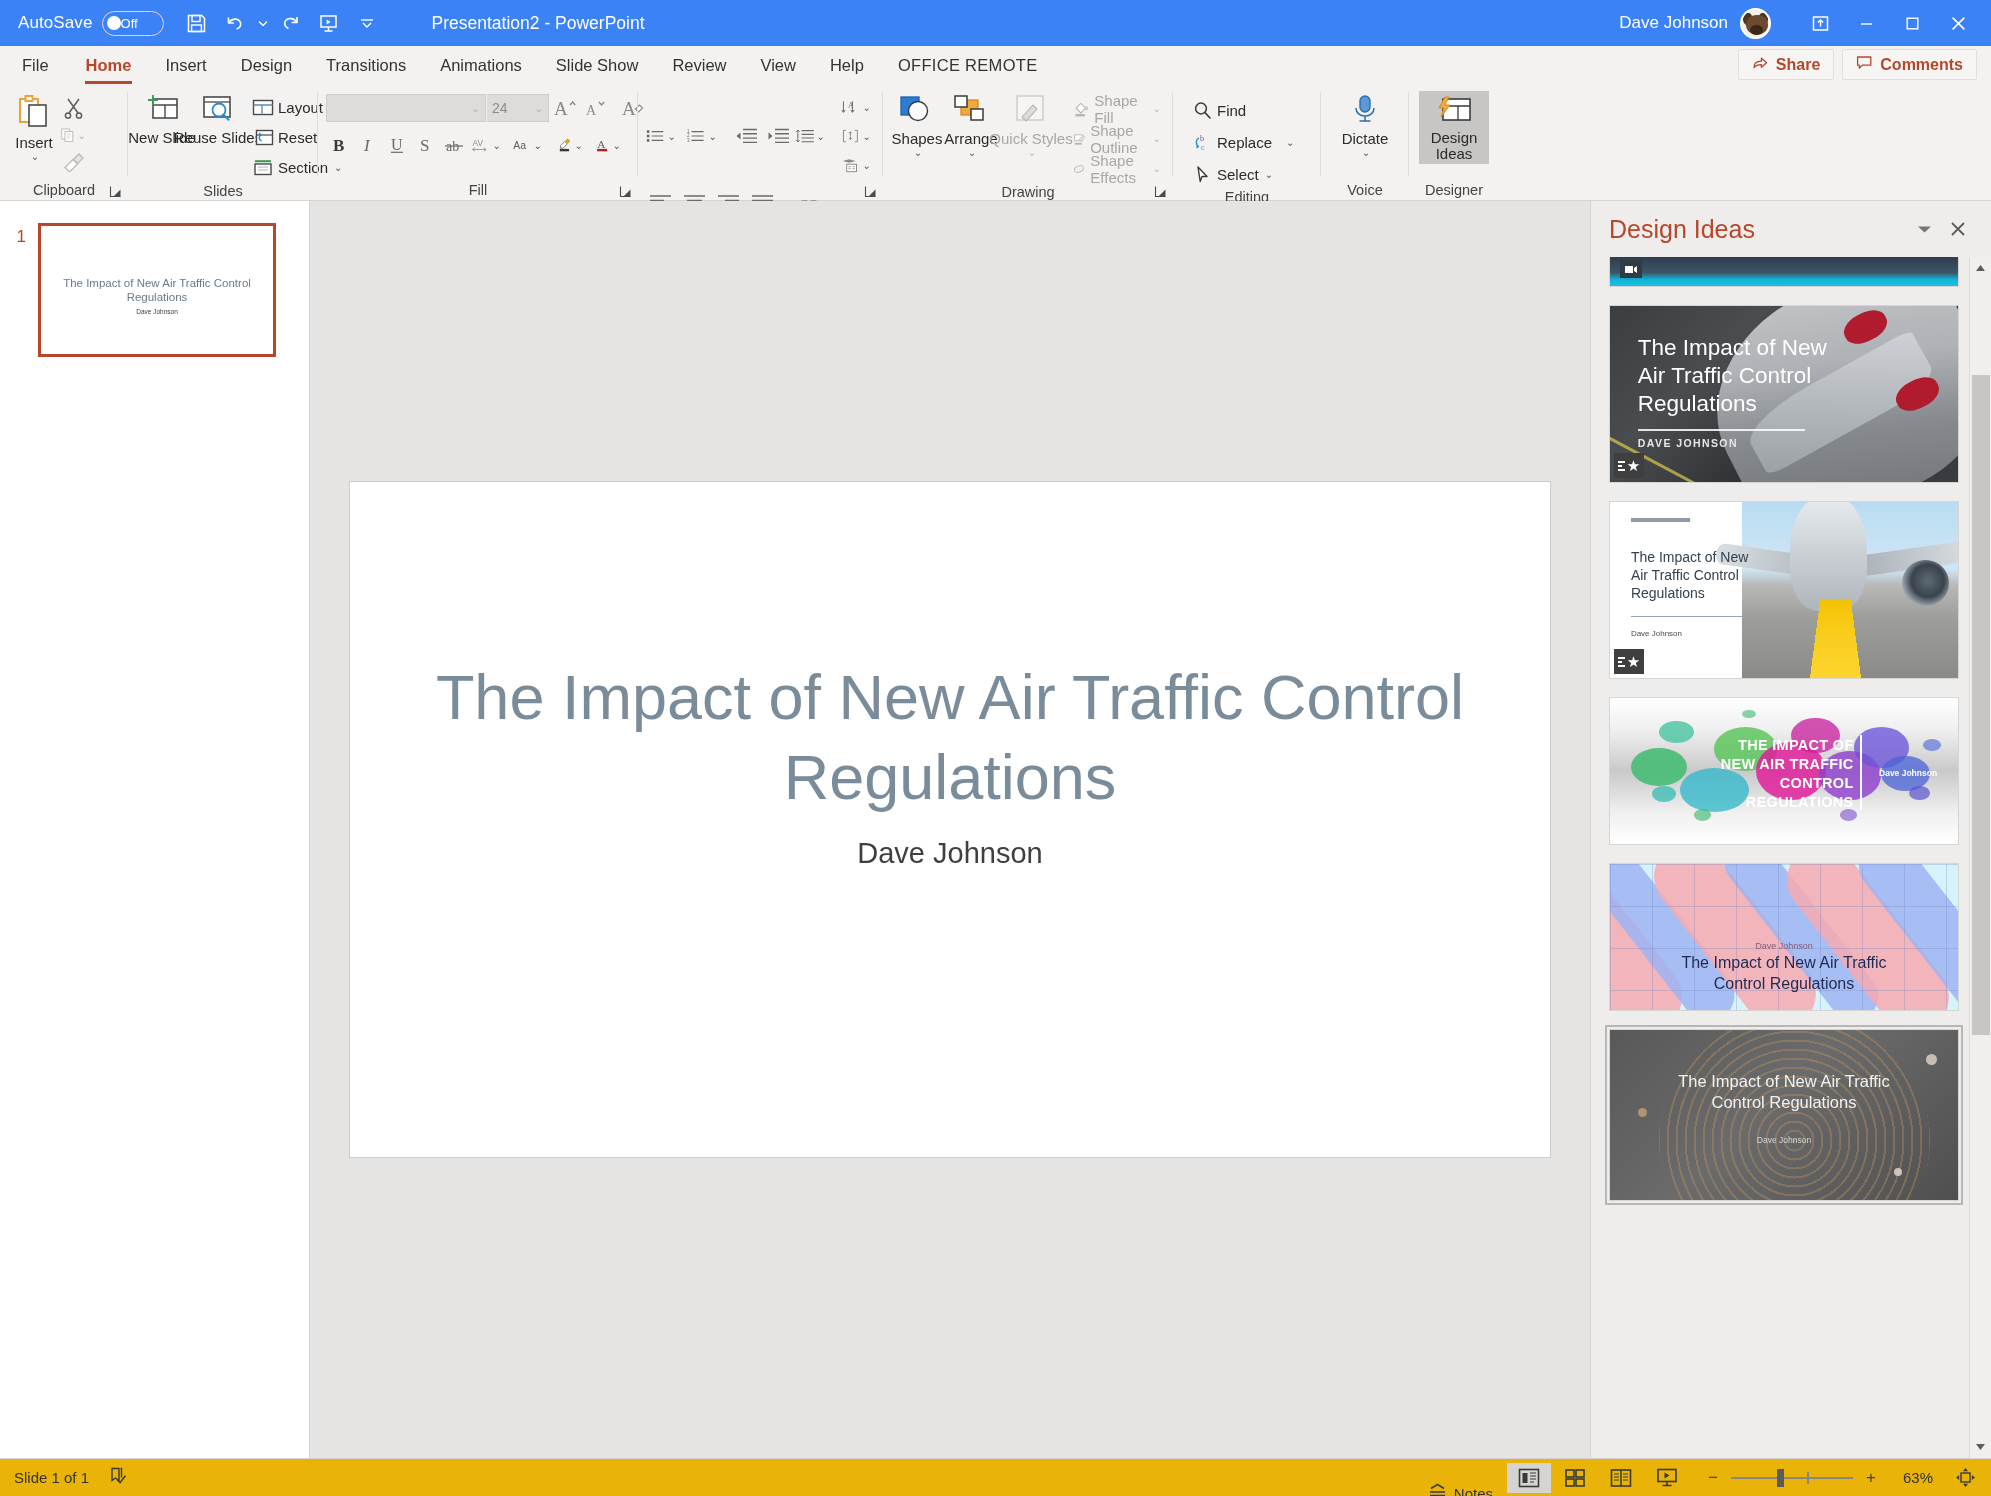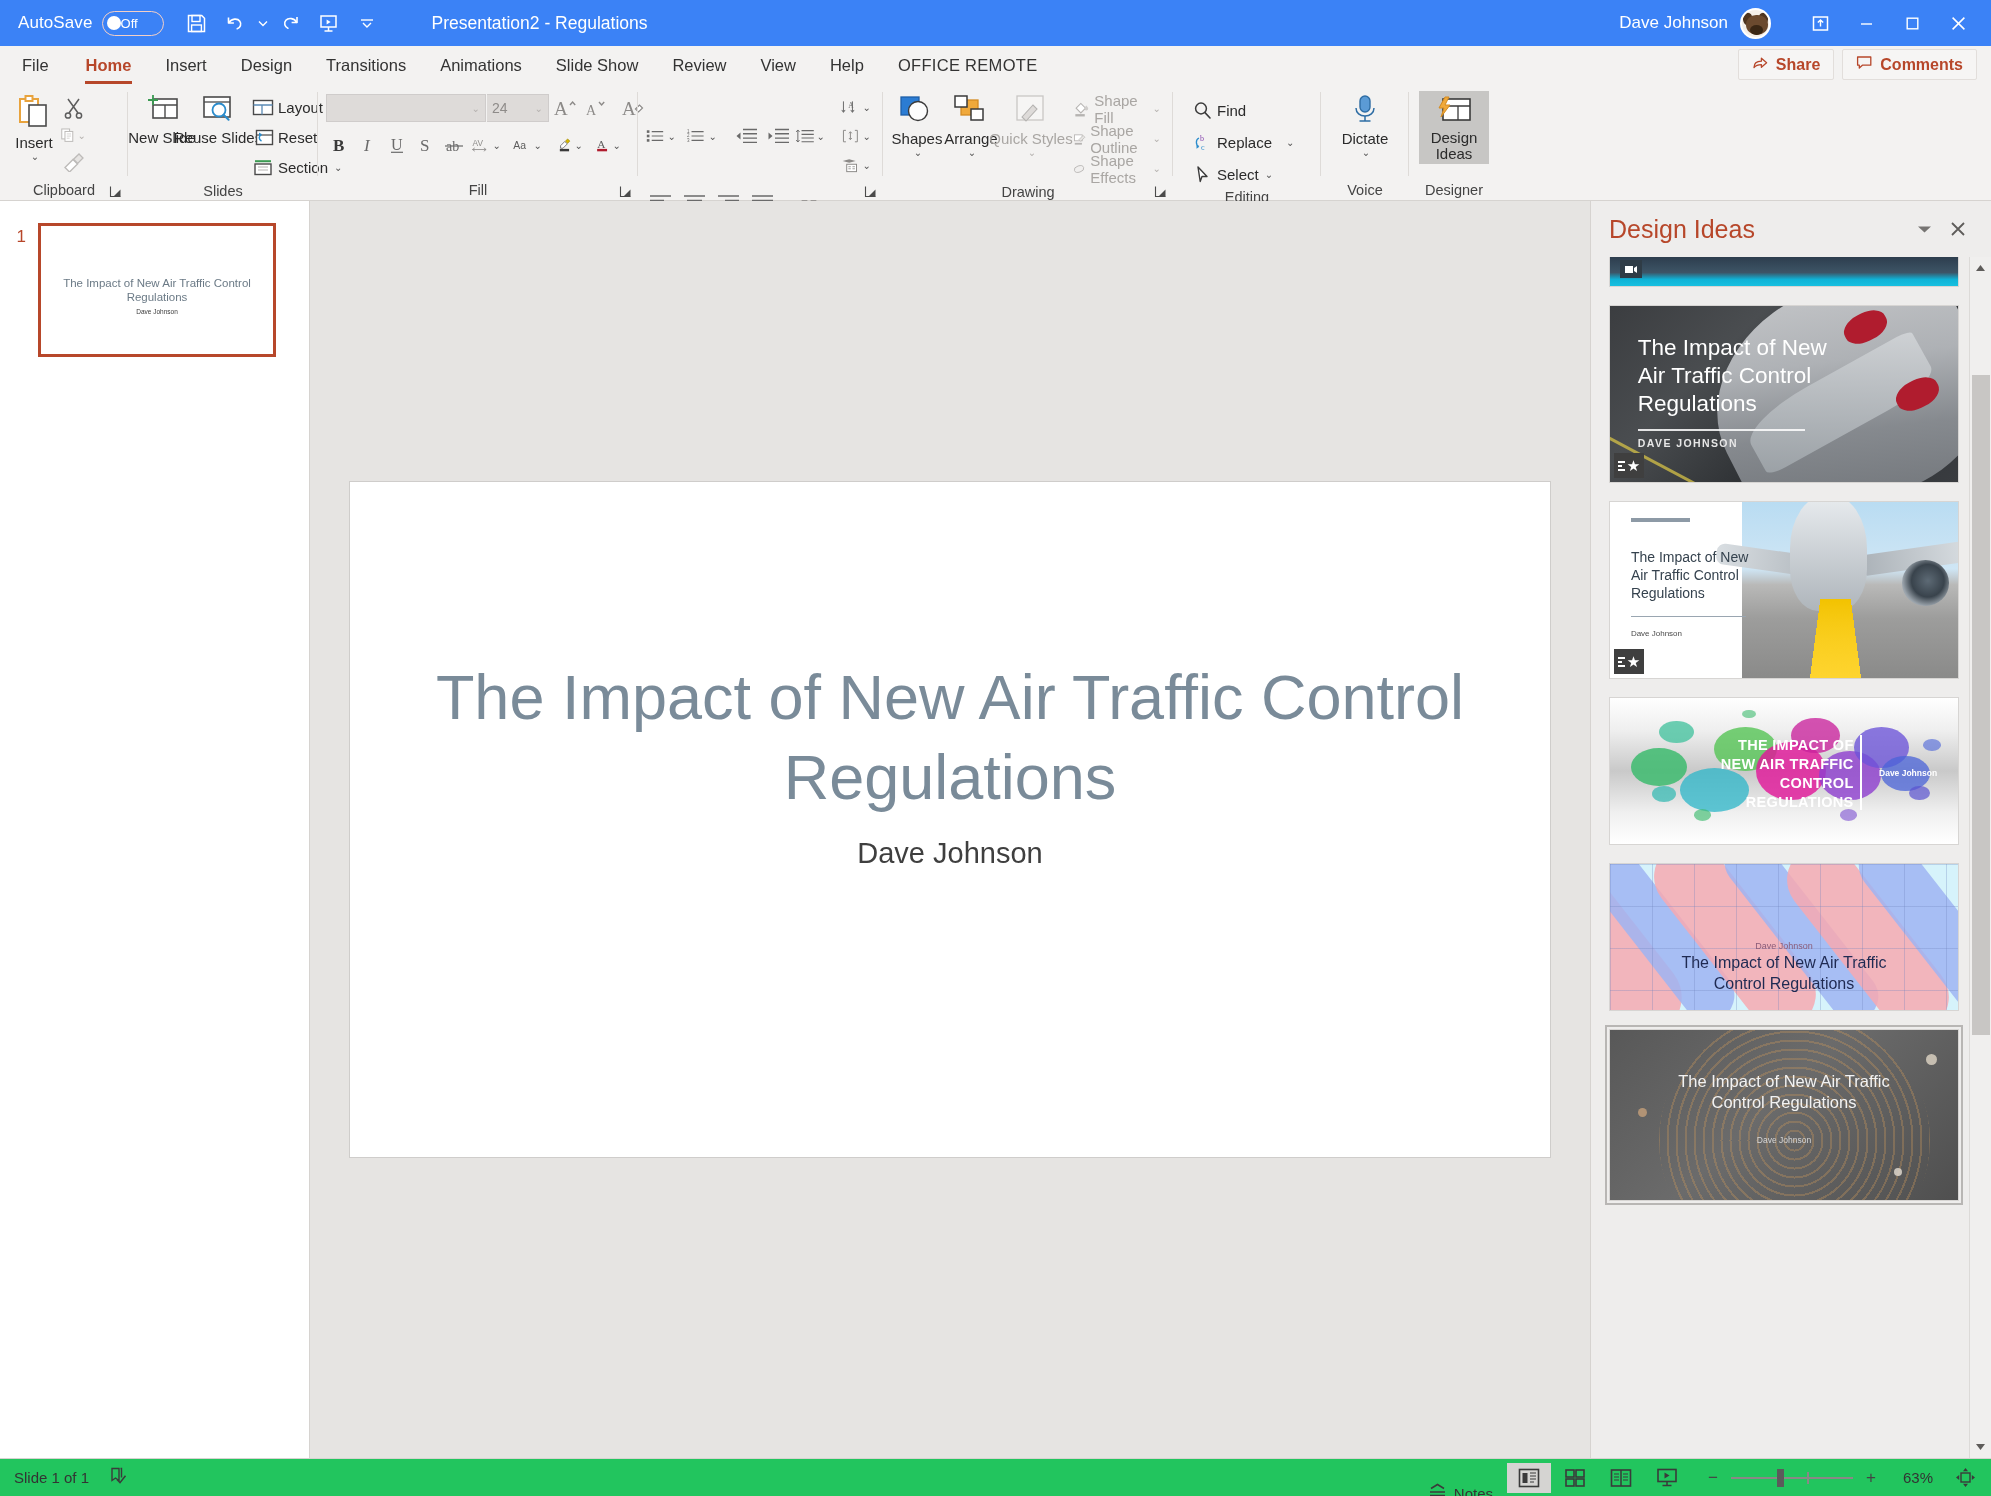--- a/index.html
+++ b/index.html
@@ -274,21 +274,21 @@
               border-radius:50%;
               background:repeating-radial-gradient(circle at 50% 50%,
                 rgba(200,150,90,.34) 0 2px, rgba(255,255,255,0) 2px 9px); }
   .c5-dot { position:absolute; border-radius:50%; }
   .c5-title { position:absolute; left:12%; right:12%; top:24%; text-align:center;
               color:#f2f2f2; font-size:16.5px; line-height:21px; }
   .c5-auth { position:absolute; left:0; right:0; top:62%; text-align:center; color:#d6d6d6; font-size:8.5px;}
 
   
   .status {
-    height:38px; background:#22c55e; border-top:1px solid #d6d3d0; display:flex;
+    height:38px; background:#eab308; border-top:1px solid #d6d3d0; display:flex;
     align-items:center; flex-shrink:0; font-size:15px; color:#333; padding:0 10px 0 14px;
   }
   .st-left { display:flex; align-items:center; gap:20px; }
   .st-right { margin-left:auto; display:flex; align-items:center; gap:2px; }
   .viewbtn { width:44px; height:30px; display:flex; align-items:center; justify-content:center; }
   .viewbtn.active { background:#d5d4d2; }
   .notesbtn { display:flex; align-items:center; gap:6px; padding:0 12px 0 4px; font-size:15px;margin-top:32px; }
   .zoomctl { display:flex; align-items:center; gap:10px; margin-left:14px; }
   .zsign { width:16px; text-align:center; font-size:17px; color:#444; }
   .ztrack { width:122px; height:2px; background:#8a8886; position:relative; }
@@ -340,21 +340,21 @@
         </svg>
     </div>
     <div class="qat-btn">
       <svg width="18" height="14" viewBox="0 0 18 14">
           <path d="M3 4h12" stroke="#fff" stroke-width="1.4"></path>
           <path d="M5 7l4 4l4-4" fill="none" stroke="#fff" stroke-width="1.4"></path>
         </svg>
     </div>
   </div>
 
-  <div class="doc-title">Presentation2  -  Regulations</div>
+  <div class="doc-title">Presentation2  -  PowerPoint</div>
 
 
   <div class="tb-right">
     <span class="user-name">Dave Johnson</span>
     <div class="avatar">
       <span class="pet-ear1"></span>
       <span class="pet-ear2"></span>
       <span class="pet-head"></span>
       <span class="pet-snout"></span>
     </div>

